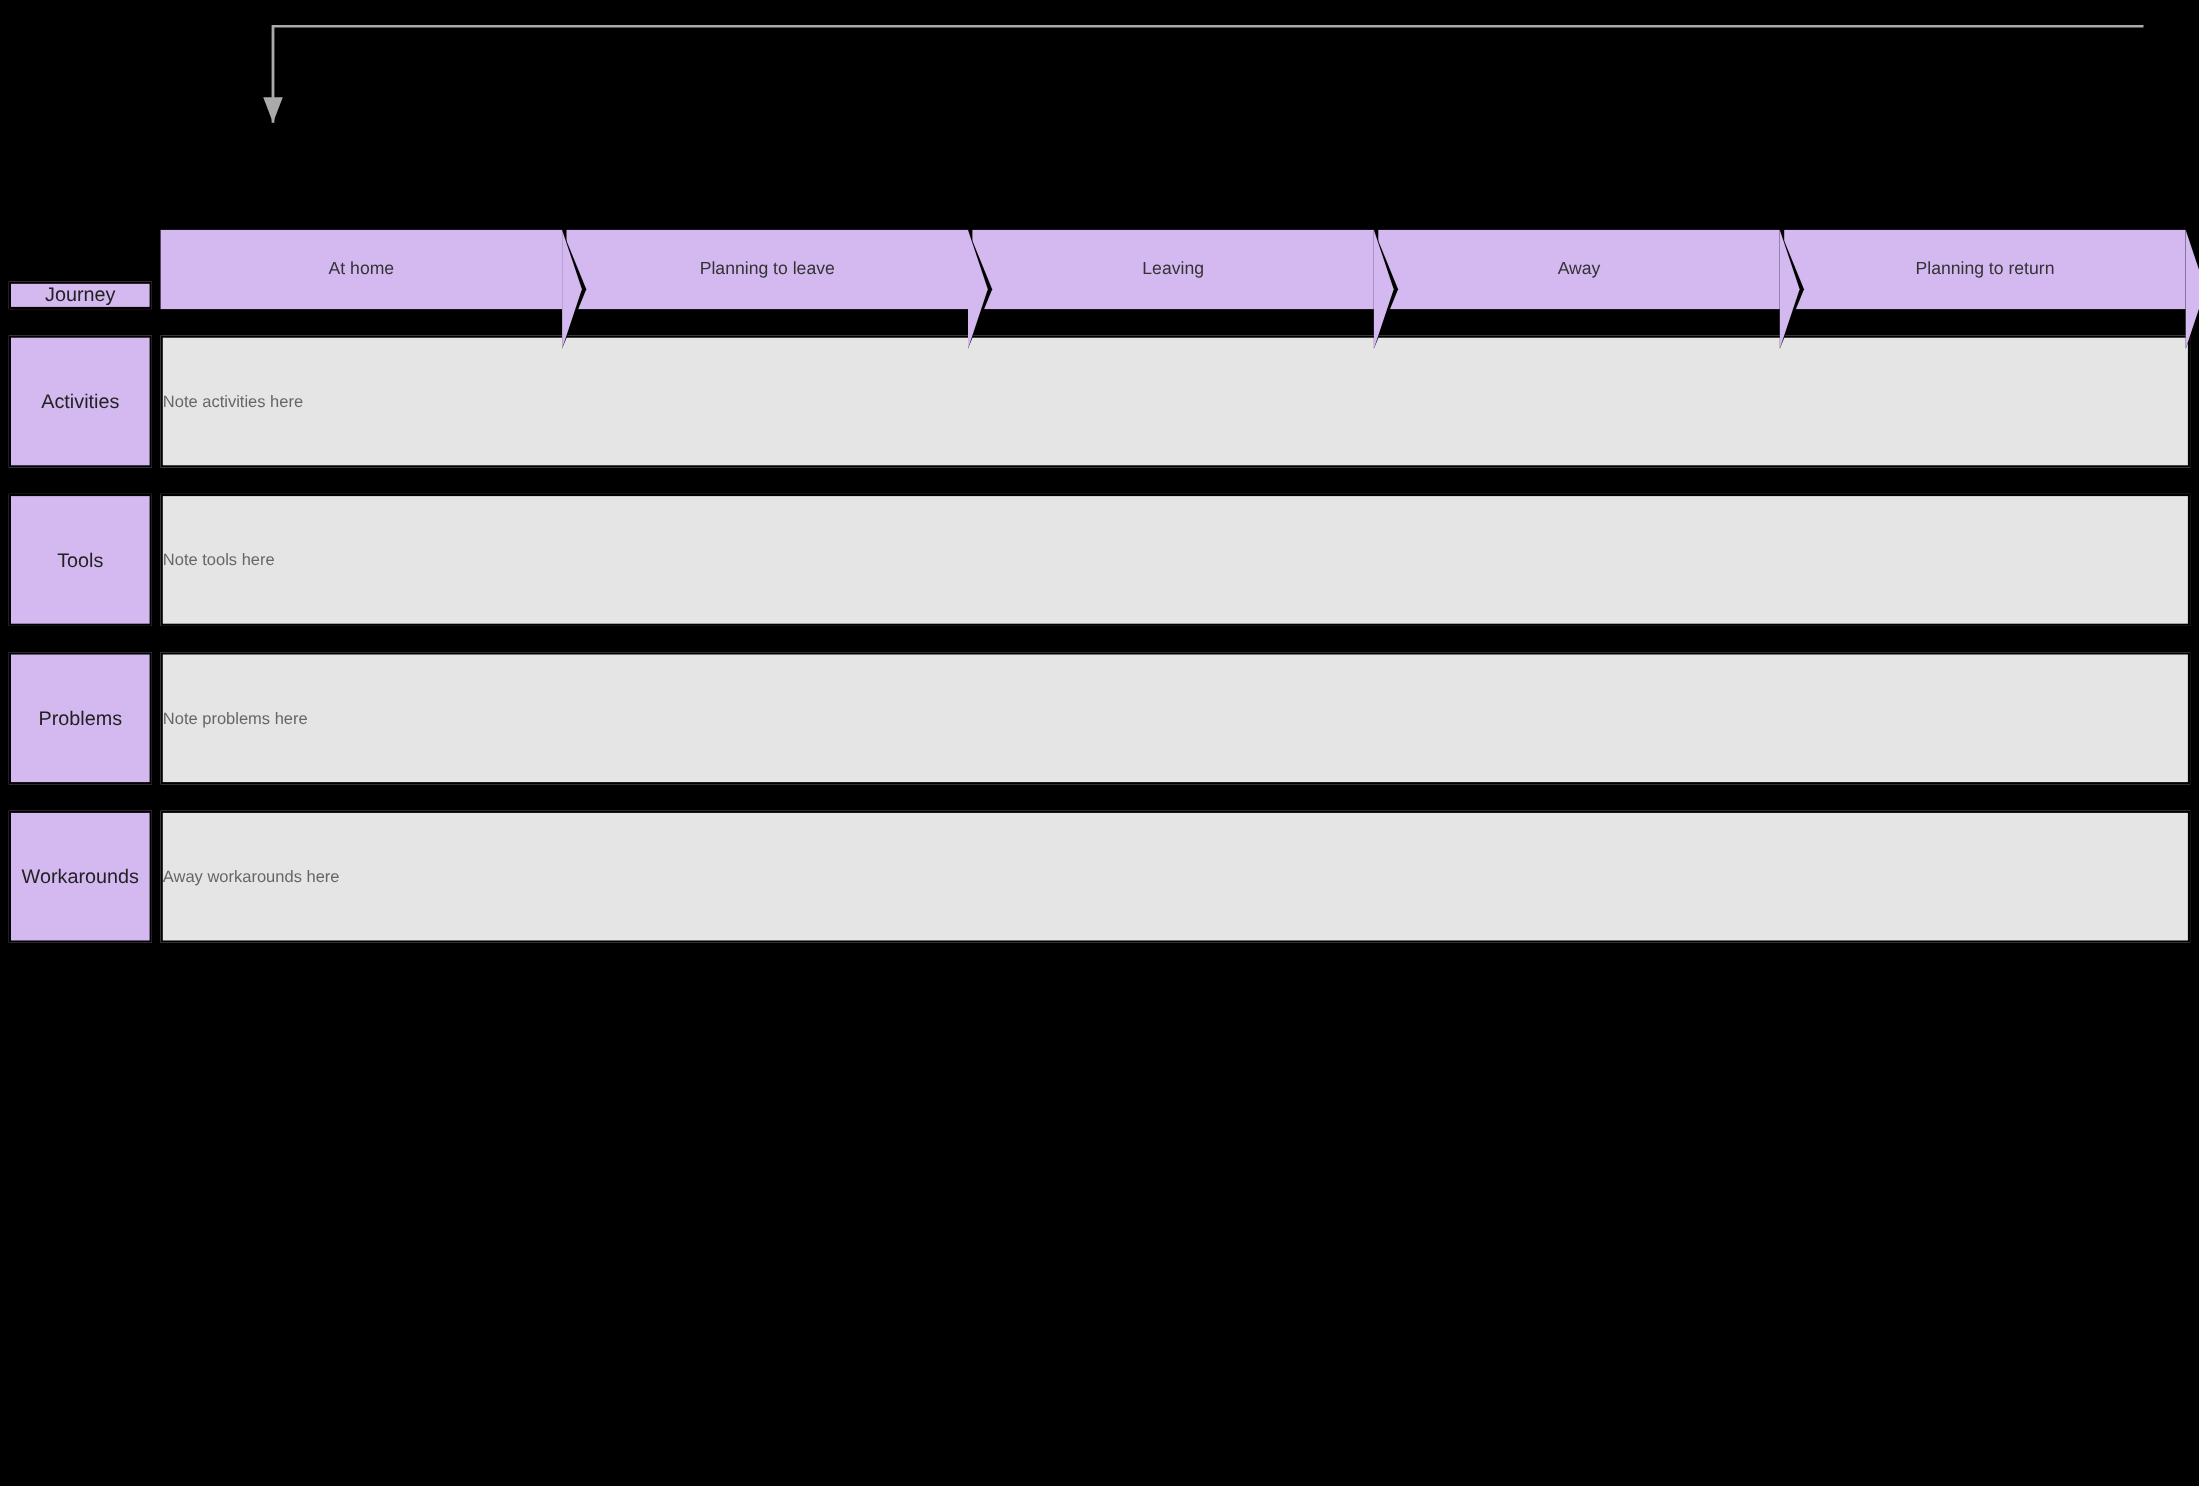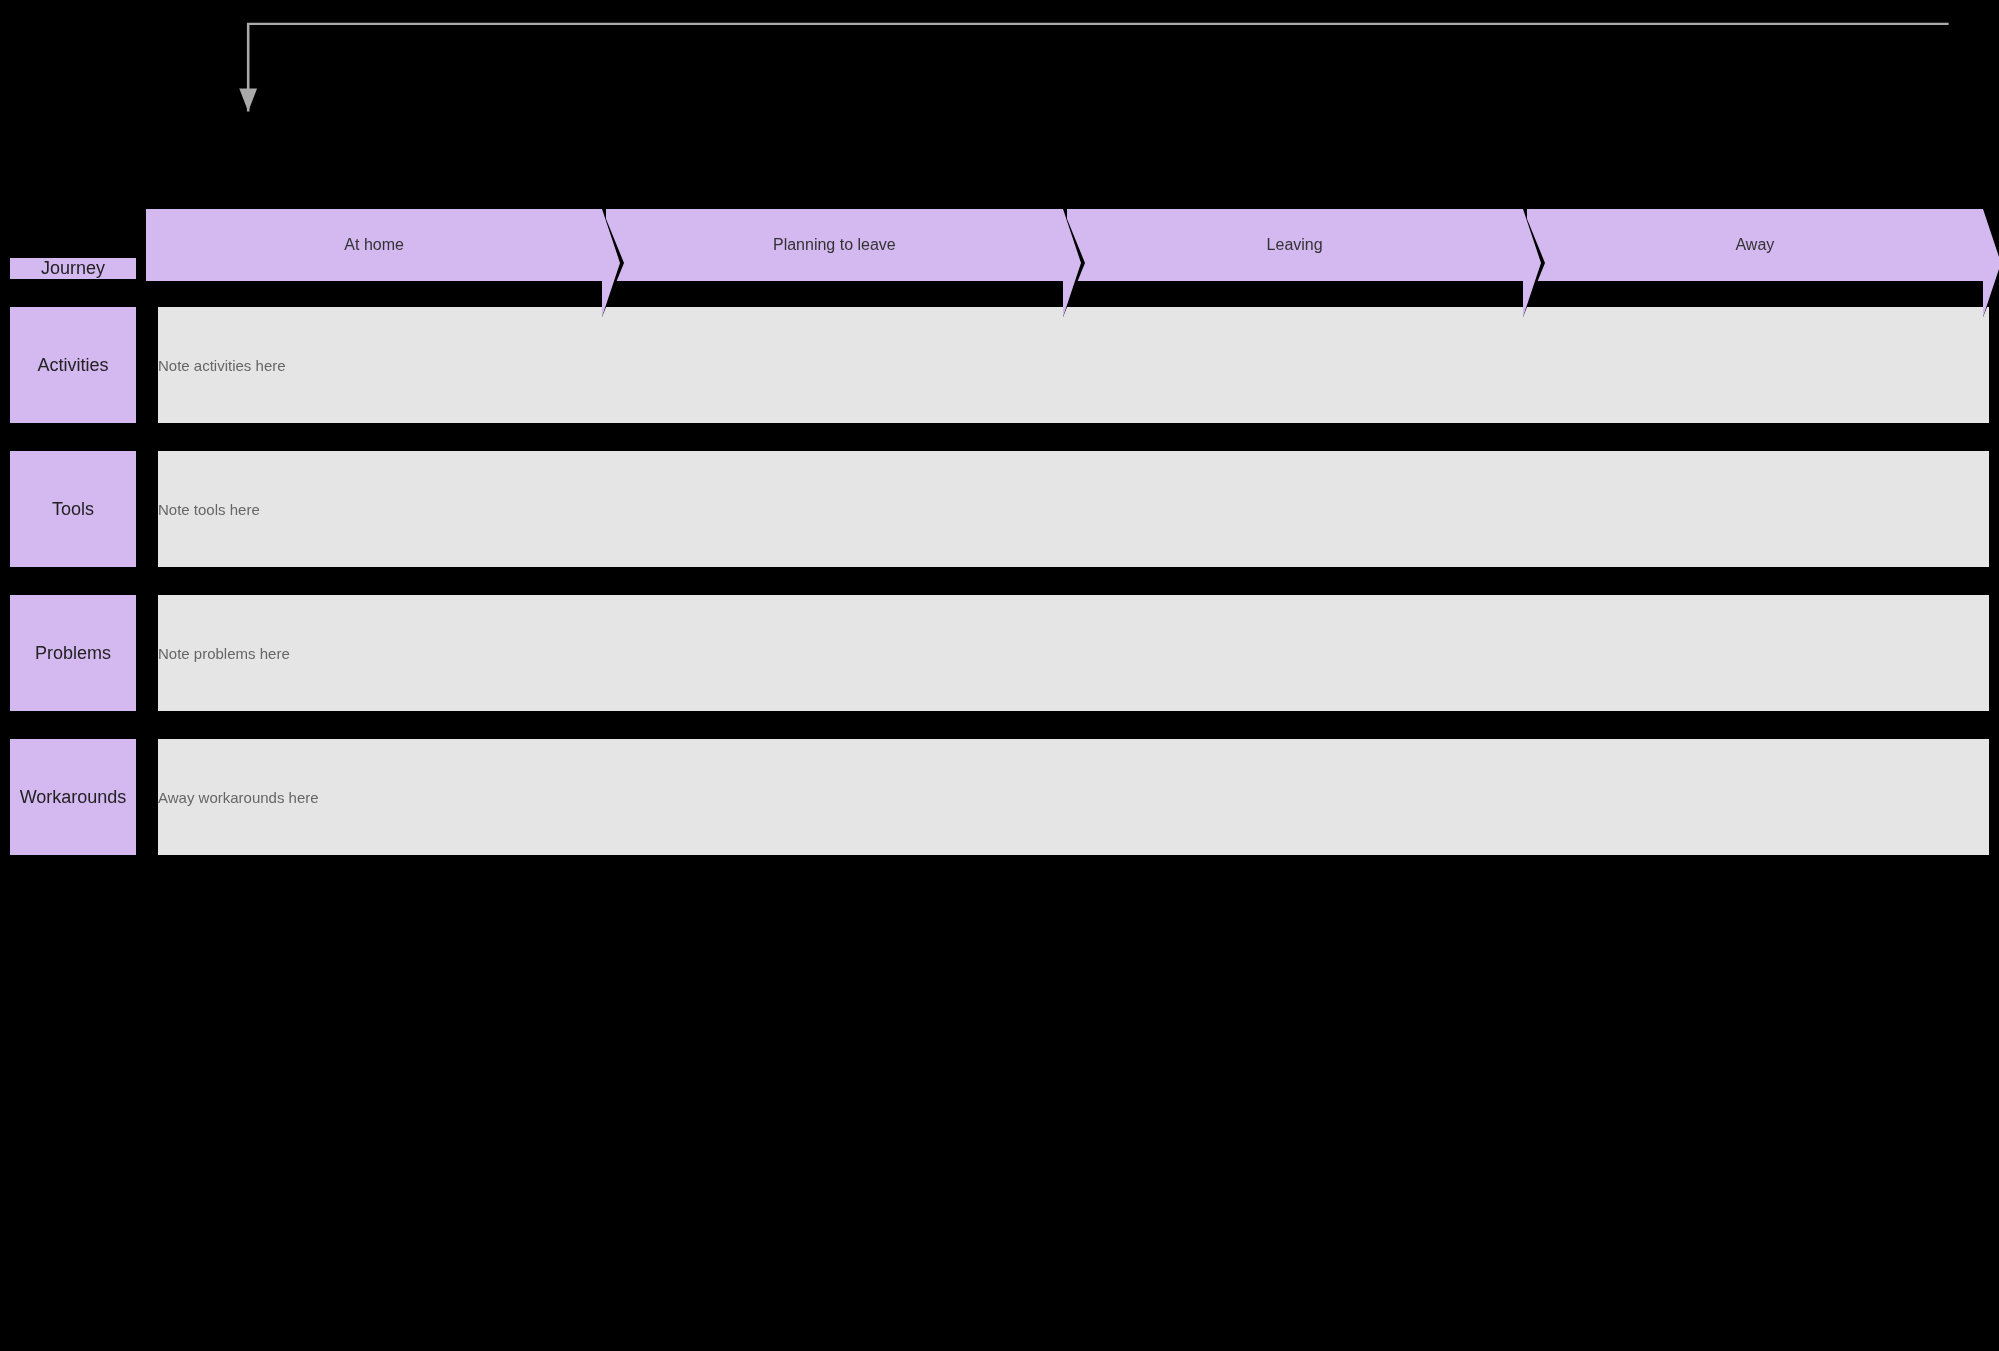--- a/index.html
+++ b/index.html
@@ -74,21 +74,21 @@
       font-size: 18px;
       font-weight: 500;
       color: #222;
       flex-shrink: 0;
     }
 
     
     .content-row {
       display: flex;
       flex-direction: row;
-      gap: 10px;
+      gap: 0;
       height: 120px;
     }
 
     .content-row .row-label {
       height: 100%;
     }
 
     .content-cell {
       flex: 1;
       background: #e5e5e5;
@@ -215,20 +215,23 @@
         <div class="ch">
           <span class="ch-text">Leaving</span>
         </div>
         <div class="ch-gap"></div>
 
         <div class="ch">
           <span class="ch-text">Away</span>
         </div>
         <div class="ch-gap"></div>
 
+        <div class="ch">
+          <span class="ch-text">Planning to return</span>
+        </div>
         <div class="ch-gap"></div>
 
       </div>
     </div>
 
     <div class="row-separator"></div>
 
     <div class="content-row">
       <div class="row-label">
         <span>Activities</span>

